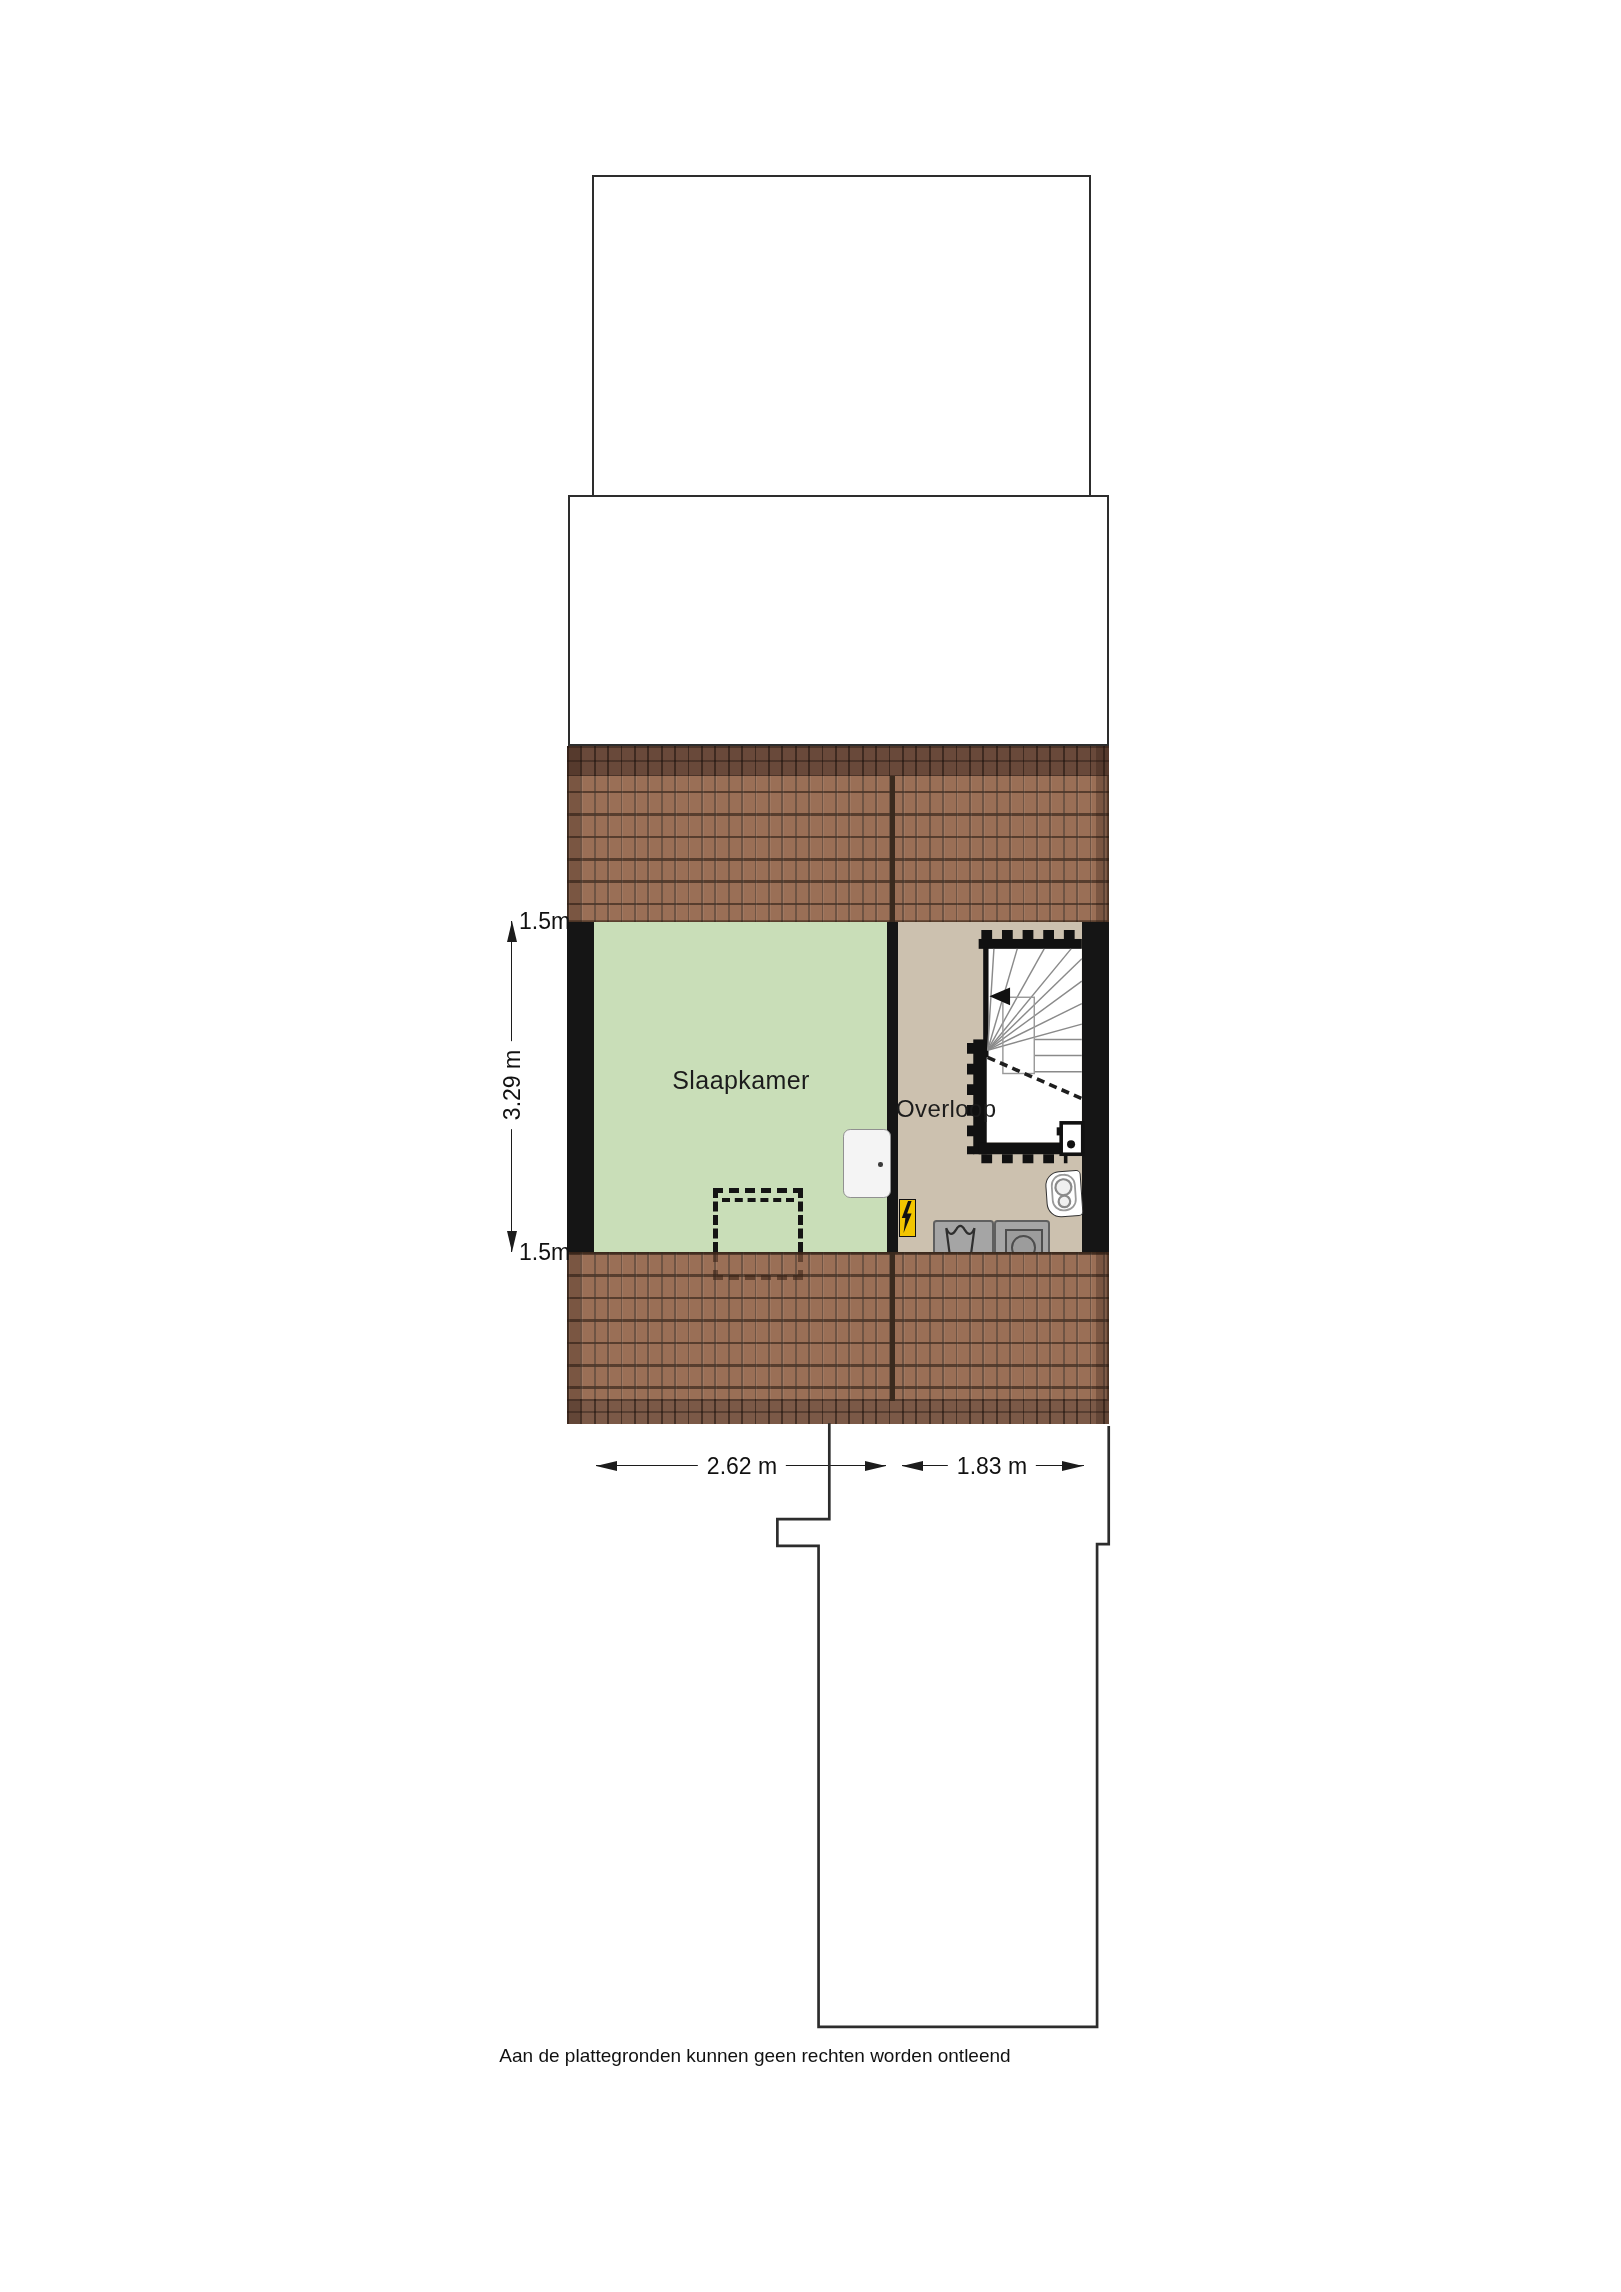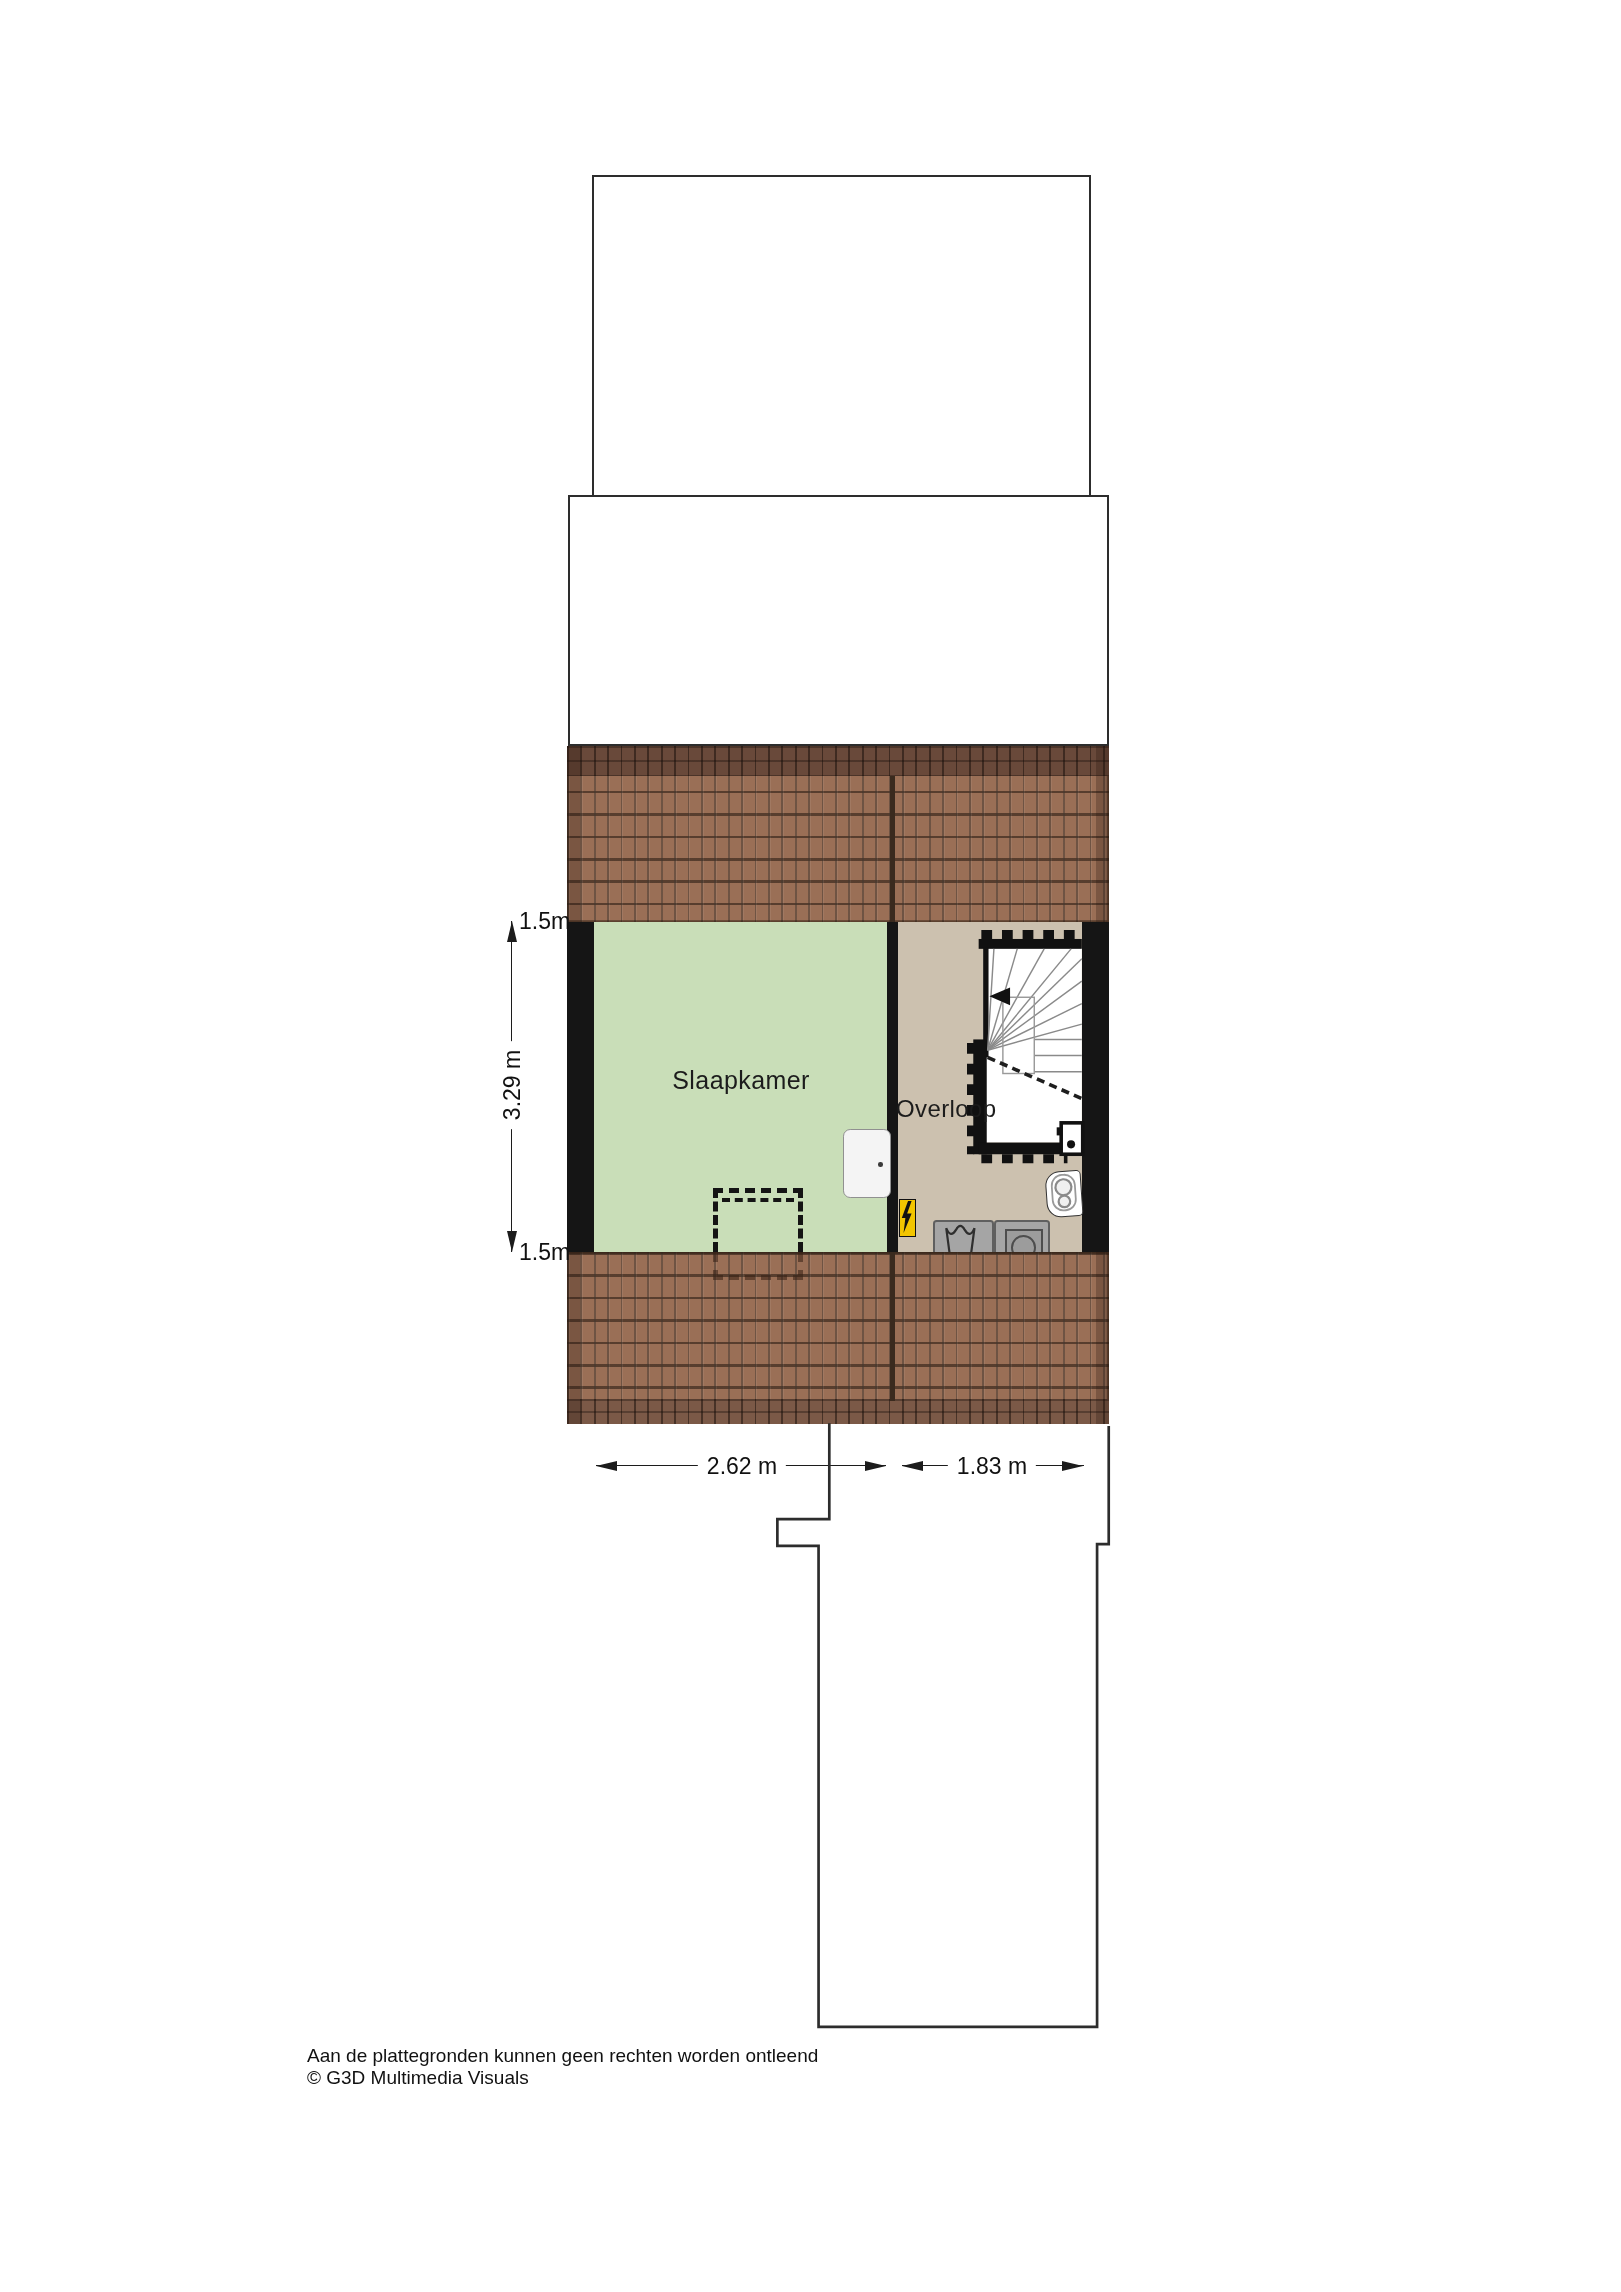--- a/index.html
+++ b/index.html
@@ -73,21 +73,21 @@
   .dim-line-v{position:absolute;border-left:1.8px solid #1c1c1c;width:0;}
   .dim-line-h{position:absolute;border-top:1.8px solid #1c1c1c;height:0;}
   .arr{position:absolute;width:0;height:0;}
   .arr.up{border-left:5.4px solid transparent;border-right:5.4px solid transparent;border-bottom:21.5px solid #1c1c1c;}
   .arr.down{border-left:5.4px solid transparent;border-right:5.4px solid transparent;border-top:21.5px solid #1c1c1c;}
   .arr.left{border-top:5.4px solid transparent;border-bottom:5.4px solid transparent;border-right:21.5px solid #1c1c1c;}
   .arr.right{border-top:5.4px solid transparent;border-bottom:5.4px solid transparent;border-left:21.5px solid #1c1c1c;}
   .dim-chip{background:#ffffff;padding:0 9px;}
 
   
-  #footer{left:307px;top:2045px;width:896px;text-align:left;font-size:19px;line-height:22.4px;color:#111;}
+  #footer{left:307px;top:2045px;width:896px;text-align:center;font-size:19px;line-height:22.4px;color:#111;}
 
   svg{display:block;}
 </style>
 </head>
 <body>
 
 <div class="page">
 
   <div class="outline-rect" id="rect-top"></div>
   <div class="outline-rect" id="rect-mid"></div>
@@ -206,17 +206,16 @@
   <div class="arr left" style="left:902px;top:1461px;"></div>
   <div class="arr right" style="left:1062px;top:1461px;"></div>
   <div class="dim-text dim-chip" style="left:992px;top:1466px;transform:translate(-50%,-50%);">1.83 m</div>
 
   <svg class="abs" style="left:0;top:0;" width="1621" height="2293" viewBox="0 0 1810 2560" pointer-events="none">
     <path d="M926,1589 L926,1696 L868,1696 L868,1726 L914,1726 L914,2263 L1225,2263 L1225,1724 L1238,1724 L1238,1592" fill="none" stroke="#2d2d2d" stroke-width="3"></path>
   </svg>
 
   <div class="abs" id="footer">
     <div>Aan de plattegronden kunnen geen rechten worden ontleend</div>
-    <div>© G3D Multimedia Visuals</div>
   </div>
 
 </div>
 
 
 </body></html>

